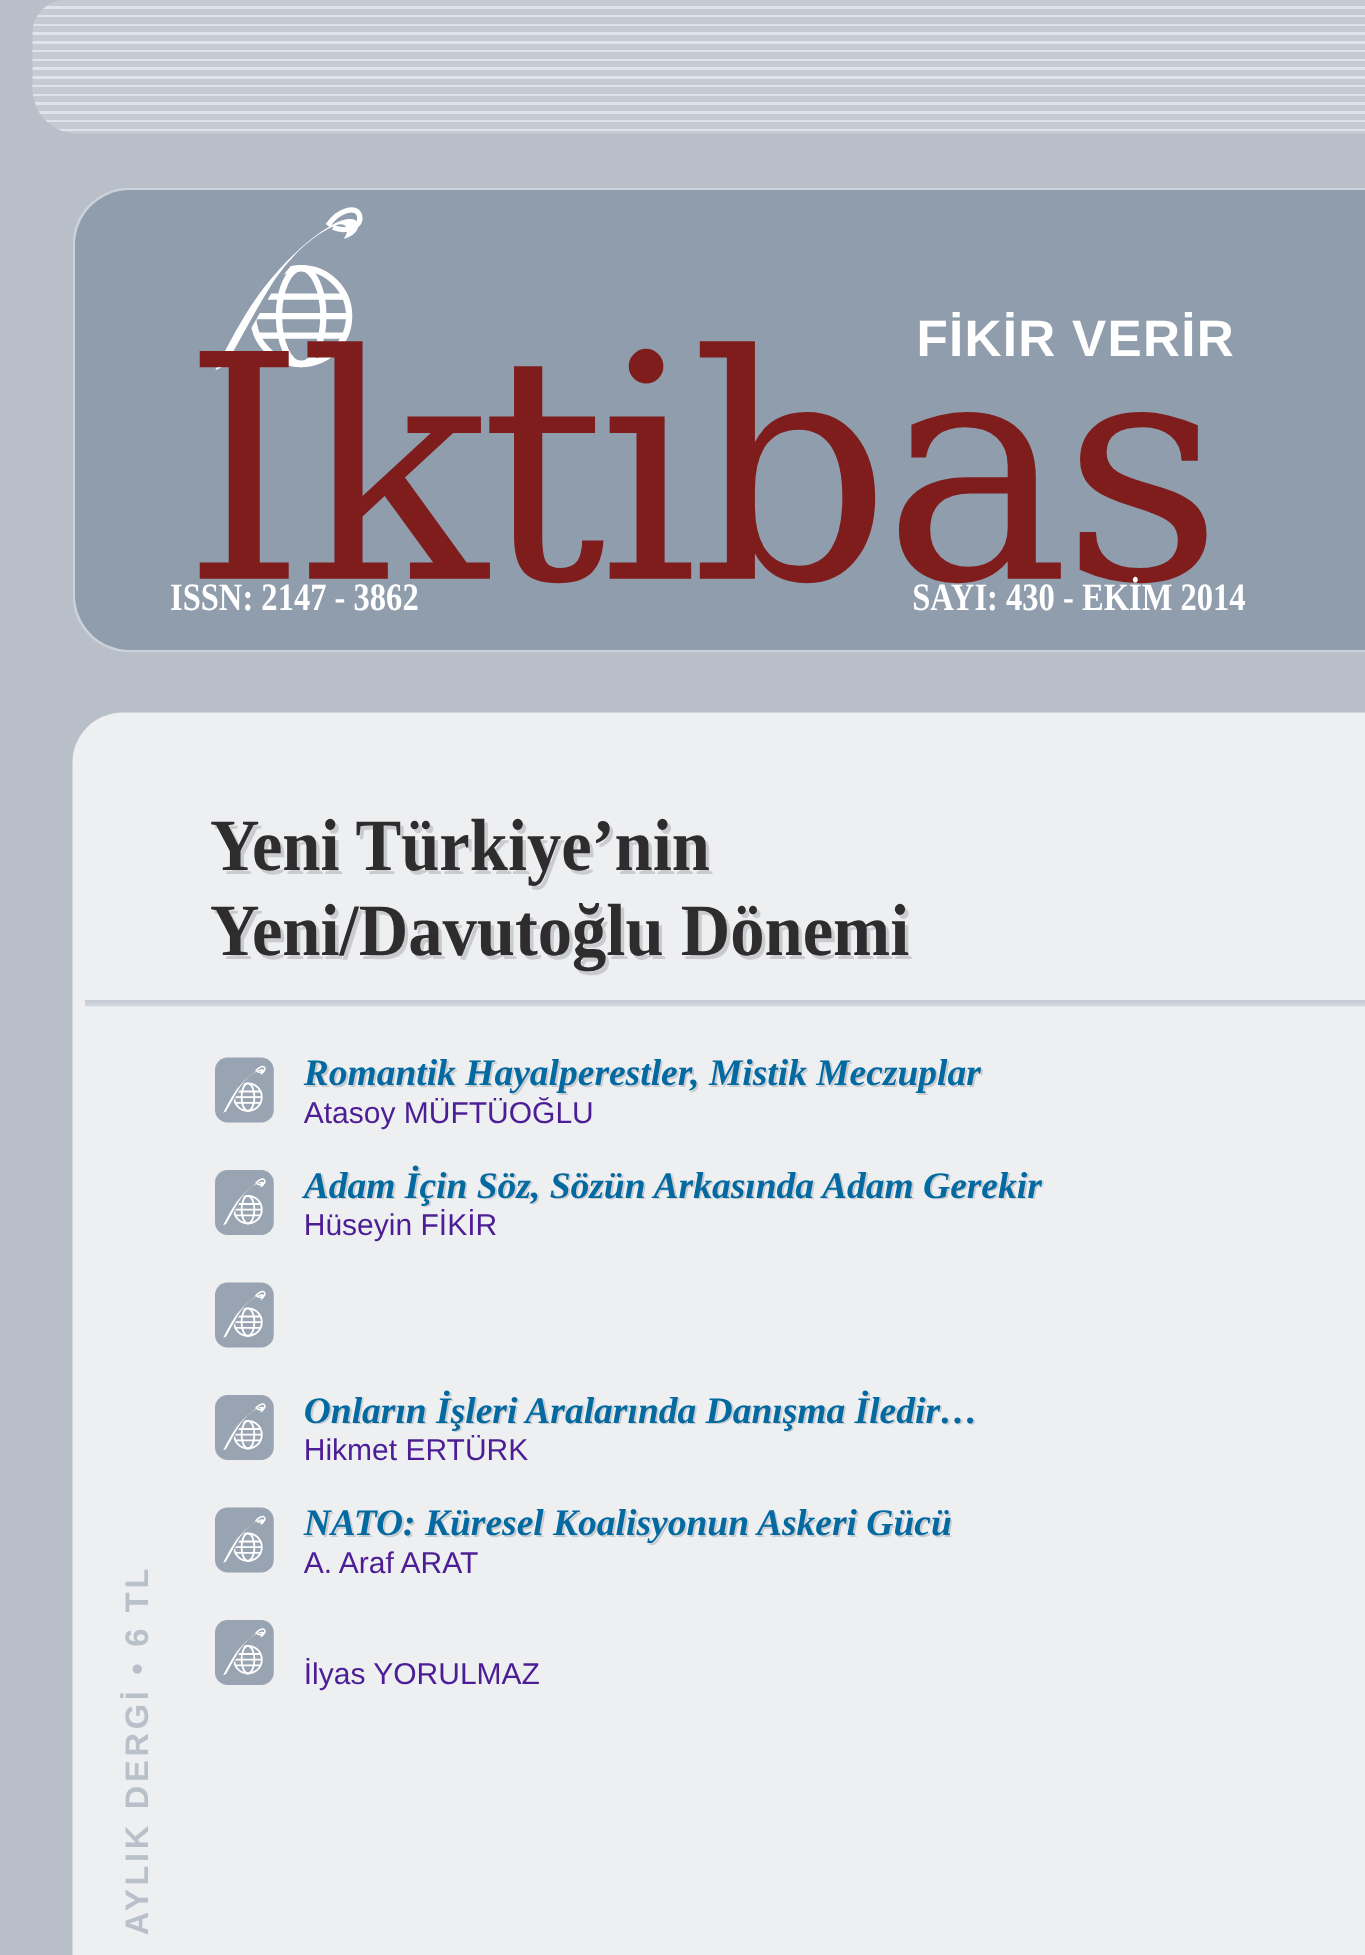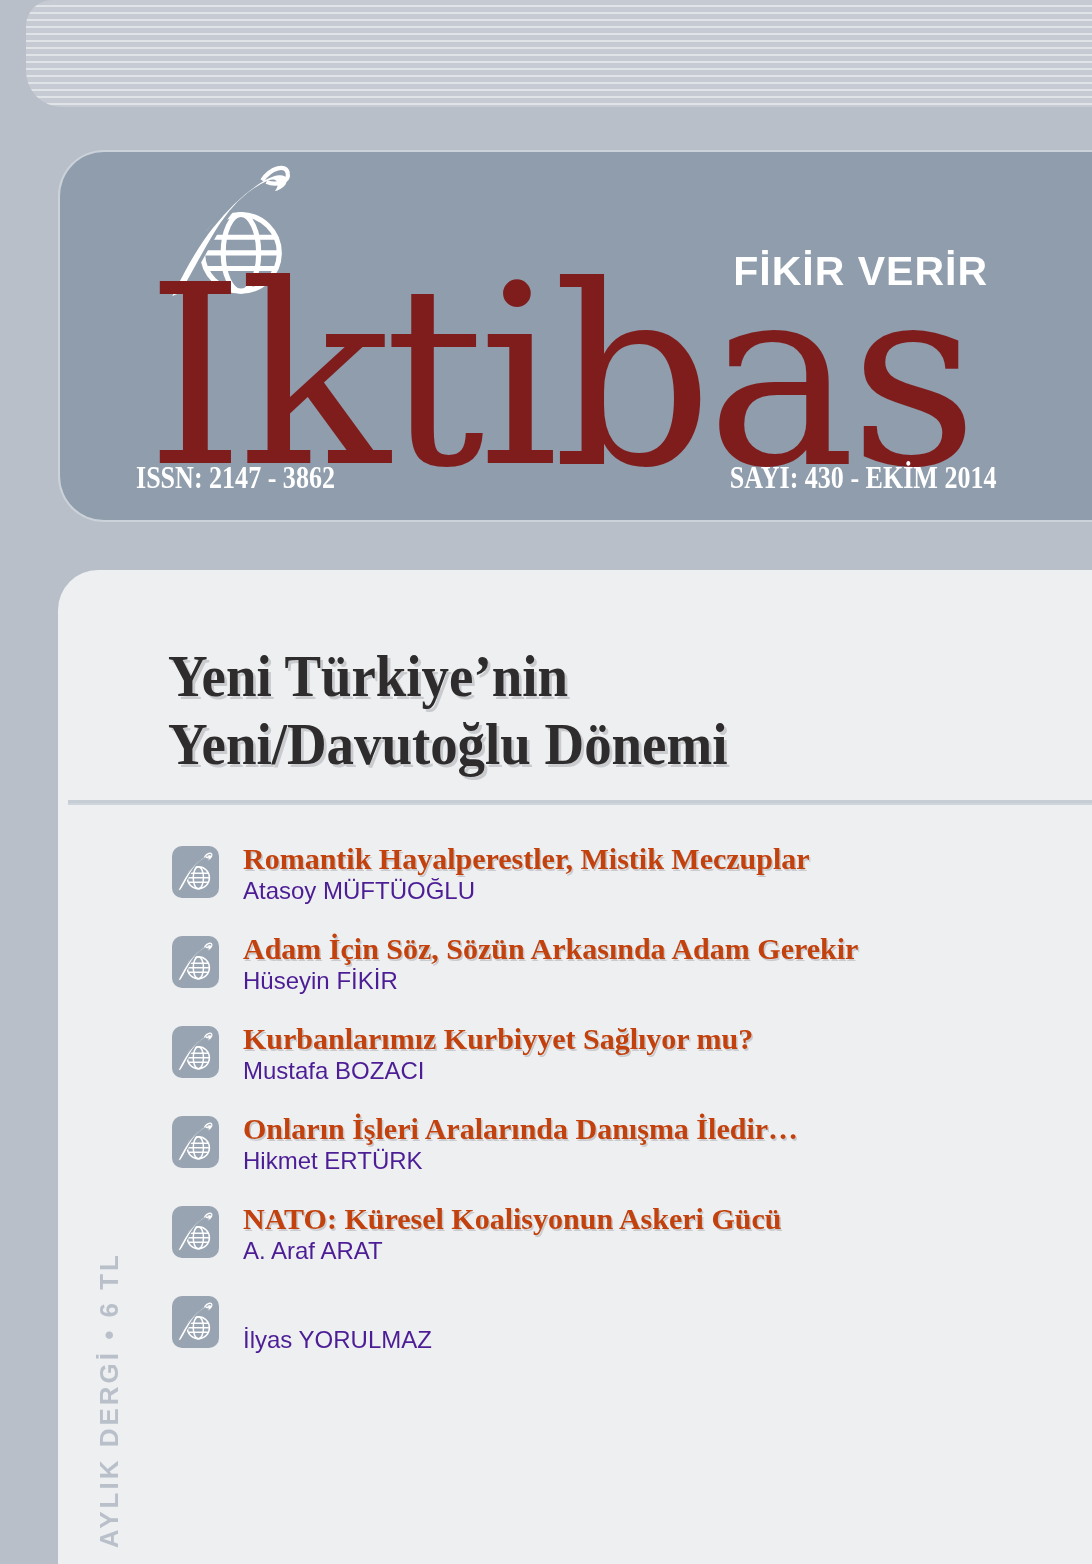--- a/index.html
+++ b/index.html
@@ -71,23 +71,24 @@
   .articles { position:absolute; left:114px; top:276px; right:40px; }
   .article-row { display:flex; align-items:flex-start; margin-bottom:38px; height:52px; }
   .tile {
     flex:0 0 47px; width:47px; height:52px; border-radius:10px;
     background:#98a4b1; --halo:#98a4b1;
     padding:3px;
   }
   .article-text { margin-left:24px; margin-top:-4px; }
   .article-title {
     font-family:"Liberation Serif", serif; font-weight:bold;
-    font-size:30px; line-height:34px; color:#c2410c;
+    font-size:30px; line-height:34px; color:#0369a1;
     text-shadow:1.5px 1.5px 0 rgba(120,120,128,.30);
     white-space:nowrap;
+    font-style:italic;
   }
   .article-author {
     font-size:24px; line-height:26px; color:#4c1d95; margin-top:2px;
     white-space:nowrap;
   }
 
   
   .side-note {
     position:absolute; left:36px; bottom:16px;
     writing-mode:vertical-rl; transform:rotate(180deg);
@@ -184,24 +185,20 @@
                 <circle cx="57" cy="64" r="27"></circle>
                 <ellipse cx="57" cy="64" rx="12.5" ry="27"></ellipse>
                 <line x1="33" y1="53" x2="81" y2="53"></line>
                 <line x1="30" y1="64" x2="84" y2="64"></line>
                 <line x1="33" y1="75" x2="81" y2="75"></line>
               </g>
               <path fill="#ffffff" stroke="var(--halo)" stroke-width="2.5" d="M6,97 C14,81 24,61 36,46 C48,31 61,19 73,12 C80,8 88,6 90,11 C92,17 85,22 78,22 C83,17 83,12 77,14 C65,19 53,30 44,43 C35,56 25,76 15,93 Z"></path>
               <path fill="none" stroke="#ffffff" stroke-width="3" d="M72,13 C78,4 89,1 90,8 C91,14 82,17 75,14"></path>
             </svg>
           </span>
-          <span class="article-text">
-            <span class="article-title" style="display: block;">Kurbanlarımız Kurbiyyet Sağlıyor mu?</span>
-            <span class="article-author" style="display: block;">Mustafa BOZACI</span>
-          </span>
         </div>
 
         <div class="article-row">
           <span class="tile logo-slot">
             <svg viewBox="0 0 100 100" xmlns="http://www.w3.org/2000/svg">
               <g stroke="#ffffff" stroke-width="3.6" fill="none">
                 <circle cx="57" cy="64" r="27"></circle>
                 <ellipse cx="57" cy="64" rx="12.5" ry="27"></ellipse>
                 <line x1="33" y1="53" x2="81" y2="53"></line>
                 <line x1="30" y1="64" x2="84" y2="64"></line>

